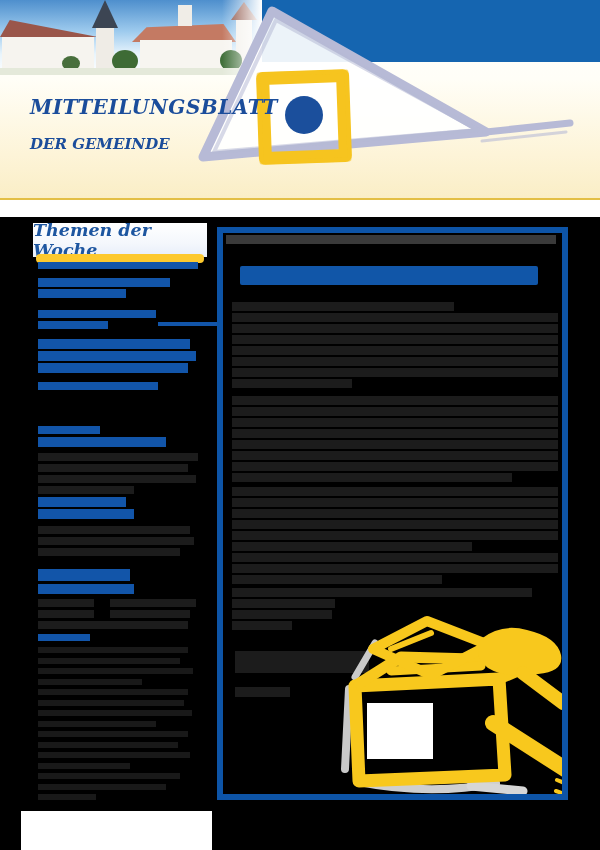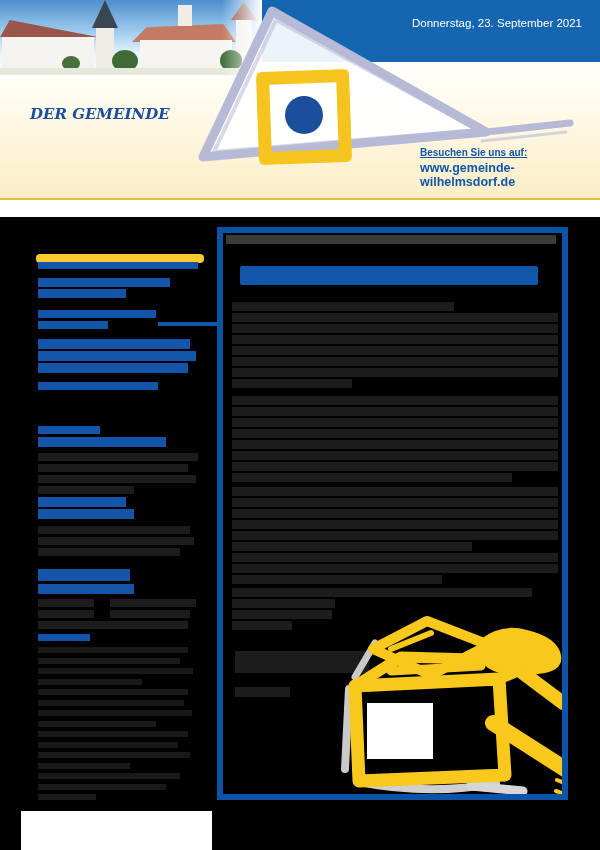--- a/index.html
+++ b/index.html
@@ -15,21 +15,21 @@
   .photo::after{content:"";position:absolute;right:0;top:0;width:40px;height:75px;
          background:linear-gradient(90deg,rgba(255,255,255,0),#ffffff);}
   .ground{position:absolute;left:0;bottom:0;width:262px;height:7px;background:#e4e9da;}
   .datebar{position:absolute;left:262px;top:0;width:338px;height:62px;background:#1565b0;
            color:#ffffff;text-align:right;box-sizing:border-box;padding:15px 18px 0 0;
            font-size:11.5px;line-height:1.55;}
   .logo{position:absolute;left:192px;top:2px;width:386px;height:168px;pointer-events:none;}
   .masthead{position:absolute;left:30px;top:95px;color:#1b4d9b;
             font-family:"DejaVu Serif",serif;font-style:italic;font-weight:bold;}
   .m1{font-size:20px;letter-spacing:.5px;}
-  .m2{font-size:15px;margin-top:10px;}
+  .m2{font-size:15px;margin-top:16px;}
   .m3{font-size:39px;letter-spacing:1px;margin-top:3px;line-height:1.05;}
   .visit{position:absolute;left:420px;top:147px;color:#1356a8;}
   .visit .vl{font-size:10px;font-weight:bold;text-decoration:underline;}
   .visit .vu{font-size:12.5px;font-weight:bold;margin-top:3px;cursor:pointer;}
   
   .bodyblk{position:absolute;left:0;top:217px;width:600px;height:633px;background:#000000;}
   .blob{position:absolute;background:#1c1c1c;}
   .blob.blue{background:#1255a9;}
   .blob.fine{background:#191919;}
   .themen{position:absolute;left:33px;top:6px;width:174px;height:34px;
@@ -65,47 +65,46 @@
       <div class="bld" style="left:178px;top:5px;width:14px;height:21px;background:#f0ede7;"></div>
       <div class="bld" style="left:236px;top:18px;width:16px;height:52px;background:#f2efe9;"></div>
       <div class="bld" style="left:231px;top:2px;width:26px;height:18px;background:#8a4f42;clip-path:polygon(50% 0,0 100%,100% 100%);"></div>
       <div class="bld" style="left:112px;top:50px;width:26px;height:22px;background:#3e6b35;border-radius:50%;"></div>
       <div class="bld" style="left:220px;top:50px;width:22px;height:21px;background:#41703a;border-radius:50%;"></div>
       <div class="bld" style="left:62px;top:56px;width:18px;height:15px;background:#486f3c;border-radius:50%;"></div>
       <div class="ground"></div>
     </div>
 
     <div class="datebar">
-      <div>Donnerstag, 23. September 2021</div>
     </div>
 
     <svg class="logo" viewBox="0 0 386 168">
       <polygon points="80,9 294,130 11,155" fill="rgba(255,255,255,0.92)" stroke="#b7bad6" stroke-width="9" stroke-linejoin="round"></polygon>
       <polygon points="84,18 286,128 22,150" fill="none" stroke="rgba(183,186,214,0.55)" stroke-width="4" stroke-linejoin="round"></polygon>
       <path d="M294,130 L378,121" stroke="#b7bad6" stroke-width="7" fill="none" stroke-linecap="round"></path>
       <path d="M290,139 L374,130" stroke="rgba(183,186,214,0.6)" stroke-width="3" fill="none" stroke-linecap="round"></path>
       <g transform="rotate(-2 112 115)">
         <rect x="72" y="75" width="80" height="80" fill="none" stroke="#f6c41f" stroke-width="13" stroke-linejoin="round"></rect>
         <rect x="68" y="71" width="88" height="88" fill="none" stroke="rgba(246,196,31,0.55)" stroke-width="4" stroke-linejoin="round"></rect>
       </g>
       <circle cx="112" cy="113" r="19" fill="#1b4f9c"></circle>
     </svg>
 
     <div class="masthead">
+      <div class="m1">MITTEILUNGSBLATT</div>
       <div class="m2">DER GEMEINDE</div>
     </div>
 
-    <div class="visit">
-      <div class="vl">Besuchen Sie uns auf:</div>
-      <div class="vu">www.gemeinde-wilhelmsdorf.de</div>
-    </div>
   </div>
 
   <div class="bodyblk">
 
+    <div class="themen">
+      <span>Themen der Woche</span>
+    </div>
     <div class="themenbar"></div>
 
     <div class="blob blue" style="left:38px;top:45px;width:160px;height:7px;"></div>
     <div class="blob blue" style="left:38px;top:61px;width:132px;height:9px;"></div>
     <div class="blob blue" style="left:38px;top:72px;width:88px;height:9px;"></div>
     <div class="blob blue" style="left:38px;top:93px;width:118px;height:8px;"></div>
     <div class="blob blue" style="left:38px;top:104px;width:70px;height:8px;"></div>
     <div class="blob blue" style="left:158px;top:105px;width:64px;height:4px;"></div>
     <div class="blob blue" style="left:38px;top:122px;width:152px;height:10px;"></div>
     <div class="blob blue" style="left:38px;top:134px;width:158px;height:10px;"></div>

